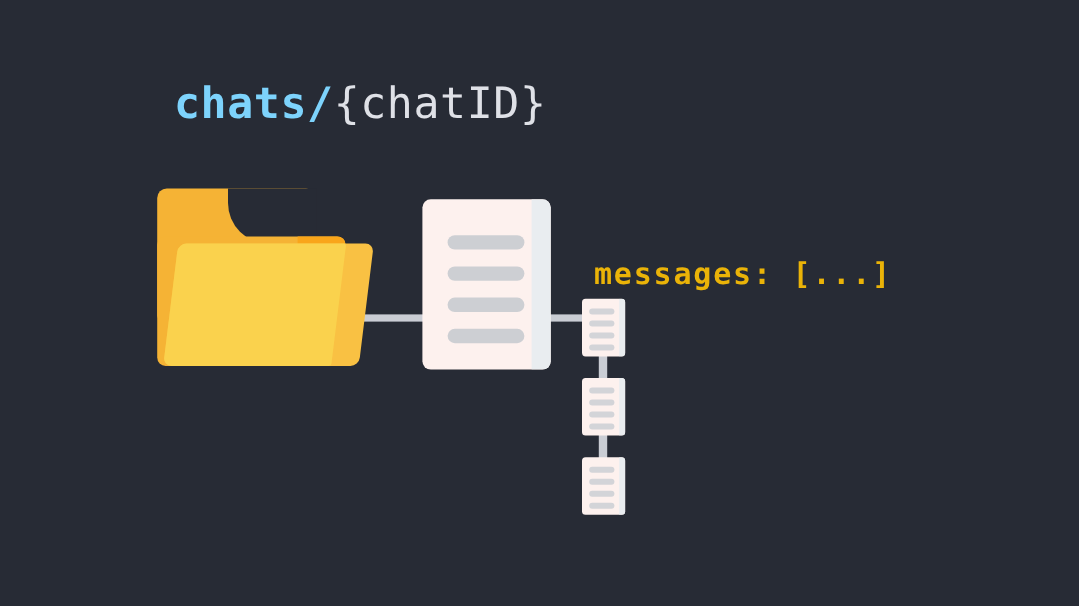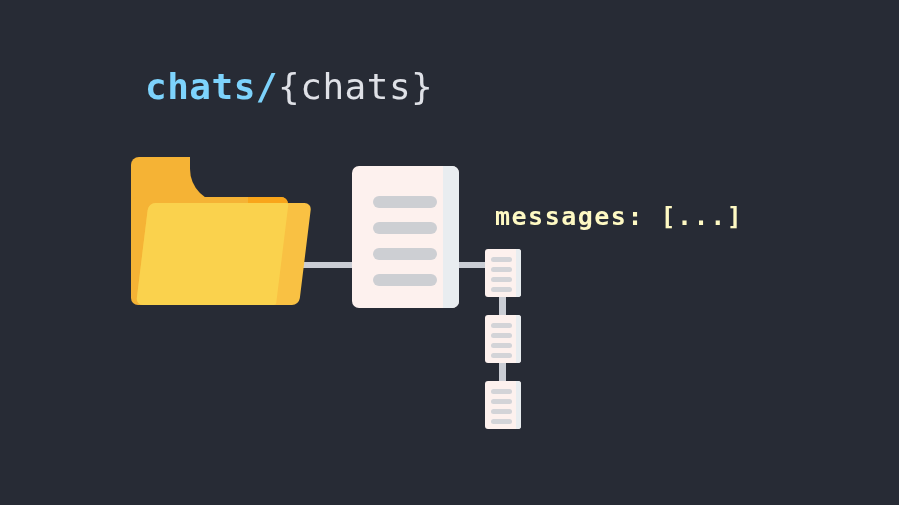--- a/index.html
+++ b/index.html
@@ -27,26 +27,26 @@
     line-height: 48px;
     color: #edeef2;
   }
   #title .strong { font-weight: 700; color: #7dd3fc; }
   #title .light  { font-weight: 400; color: #dfe1e7; }
 
   
   #messages-label {
     position: absolute;
     left: 495px;
-    top: 202px;
+    top: 214px;
     font-size: 25px;
     font-weight: 700;
     letter-spacing: 1.5px;
     white-space: pre;
-    color: #fef9c3;
+    color: #eab308;
   }
 
   
   .conn-h {
     position: absolute;
     height: 6px;
     background: #cacdd4;
   }
   #conn-folder-doc { left: 286px; top: 262px; width: 70px; }
   #conn-doc-card   { left: 455px; top: 262px; width: 34px; }
@@ -174,21 +174,21 @@
   .msg-card .line.l3 { top: 38px; }
   #msg-card-1 { top: 249px; }
   #msg-card-2 { top: 315px; }
   #msg-card-3 { top: 381px; }
 </style>
 </head>
 <body>
 
 <div id="canvas">
 
-  <div id="title"><span class="strong">chats/</span><span class="light">{chats}</span></div>
+  <div id="title"><span class="strong">chats/</span><span class="light">{chatID}</span></div>
 
   <div class="conn-h" id="conn-folder-doc"></div>
   <div class="conn-h" id="conn-doc-card"></div>
   <div class="conn-v" id="conn-card1-card2"></div>
   <div class="conn-v" id="conn-card2-card3"></div>
 
   <div id="folder">
     <div class="tab-back"></div>
     <div class="tab-notch"></div>
     <div class="body-back"></div>

